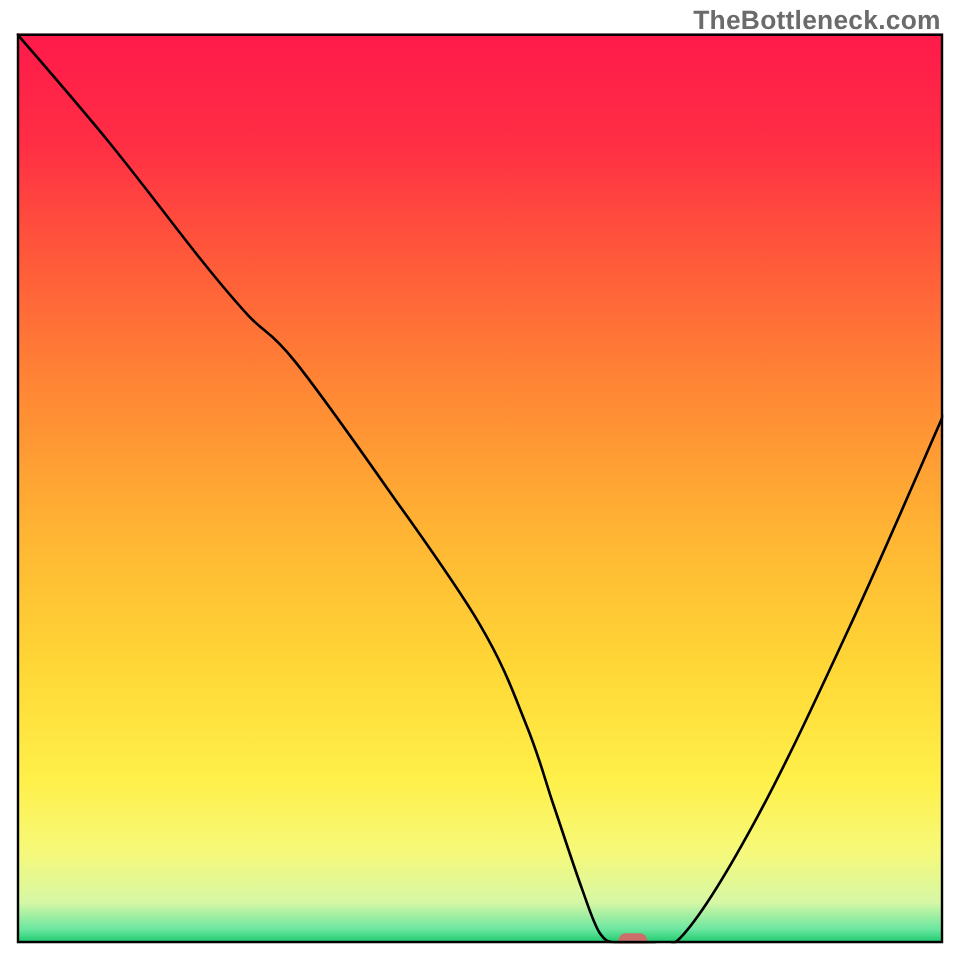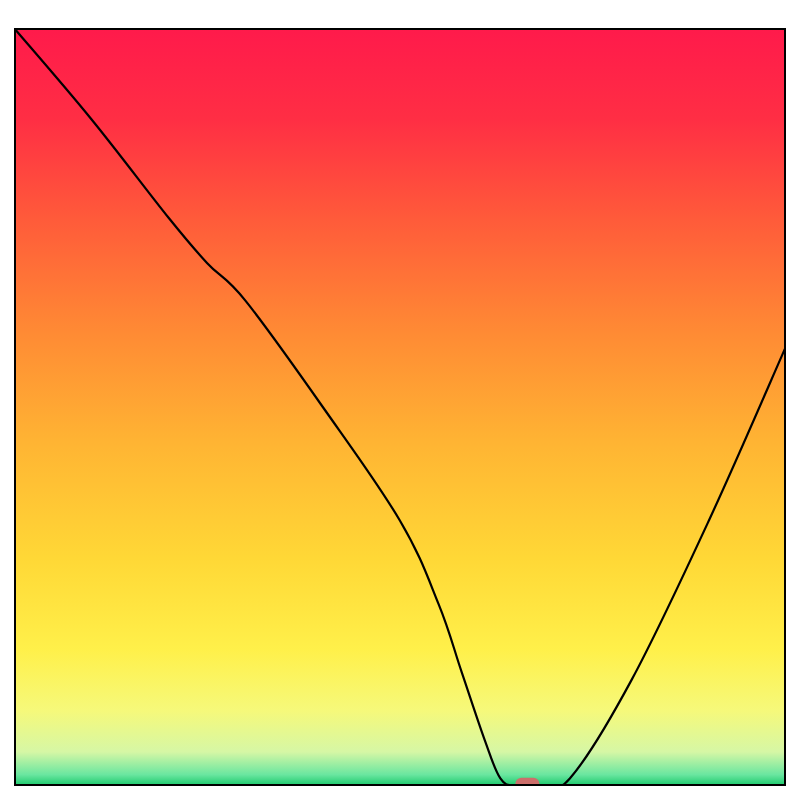--- a/index.html
+++ b/index.html
@@ -23,20 +23,21 @@
     font-weight: 600;
     color: #6b6b6b;
     letter-spacing: 0.2px;
   }
   svg { display: block; }
 </style>
 </head>
 <body>
 
 <div class="wrap">
+  <div class="watermark">TheBottleneck.com</div>
 
   <svg id="chart-svg" width="800" height="800">
     <defs>
       <linearGradient id="bg-grad" x1="0" y1="0" x2="0" y2="1">
           <stop offset="0%" stop-color="#ff1a4b"></stop>
           <stop offset="12%" stop-color="#ff2e44"></stop>
           <stop offset="25%" stop-color="#ff5a3a"></stop>
           <stop offset="40%" stop-color="#ff8a34"></stop>
           <stop offset="55.00000000000001%" stop-color="#ffb533"></stop>
           <stop offset="70%" stop-color="#ffd836"></stop>

